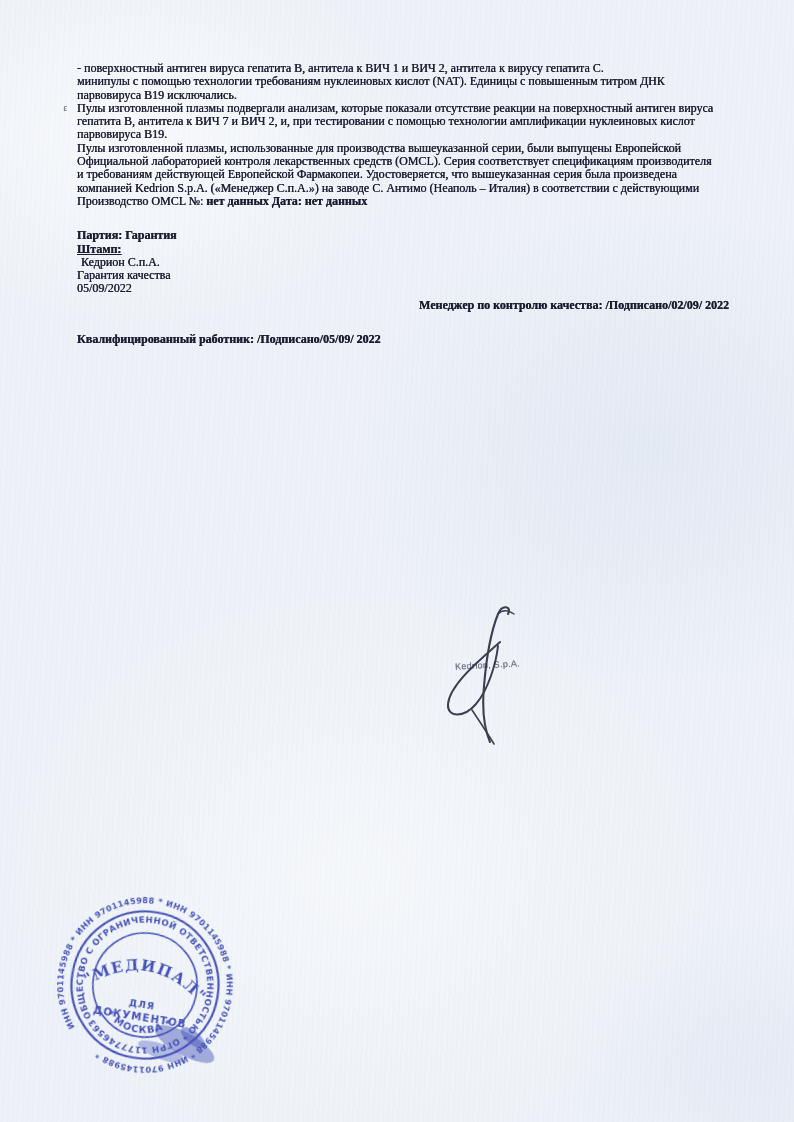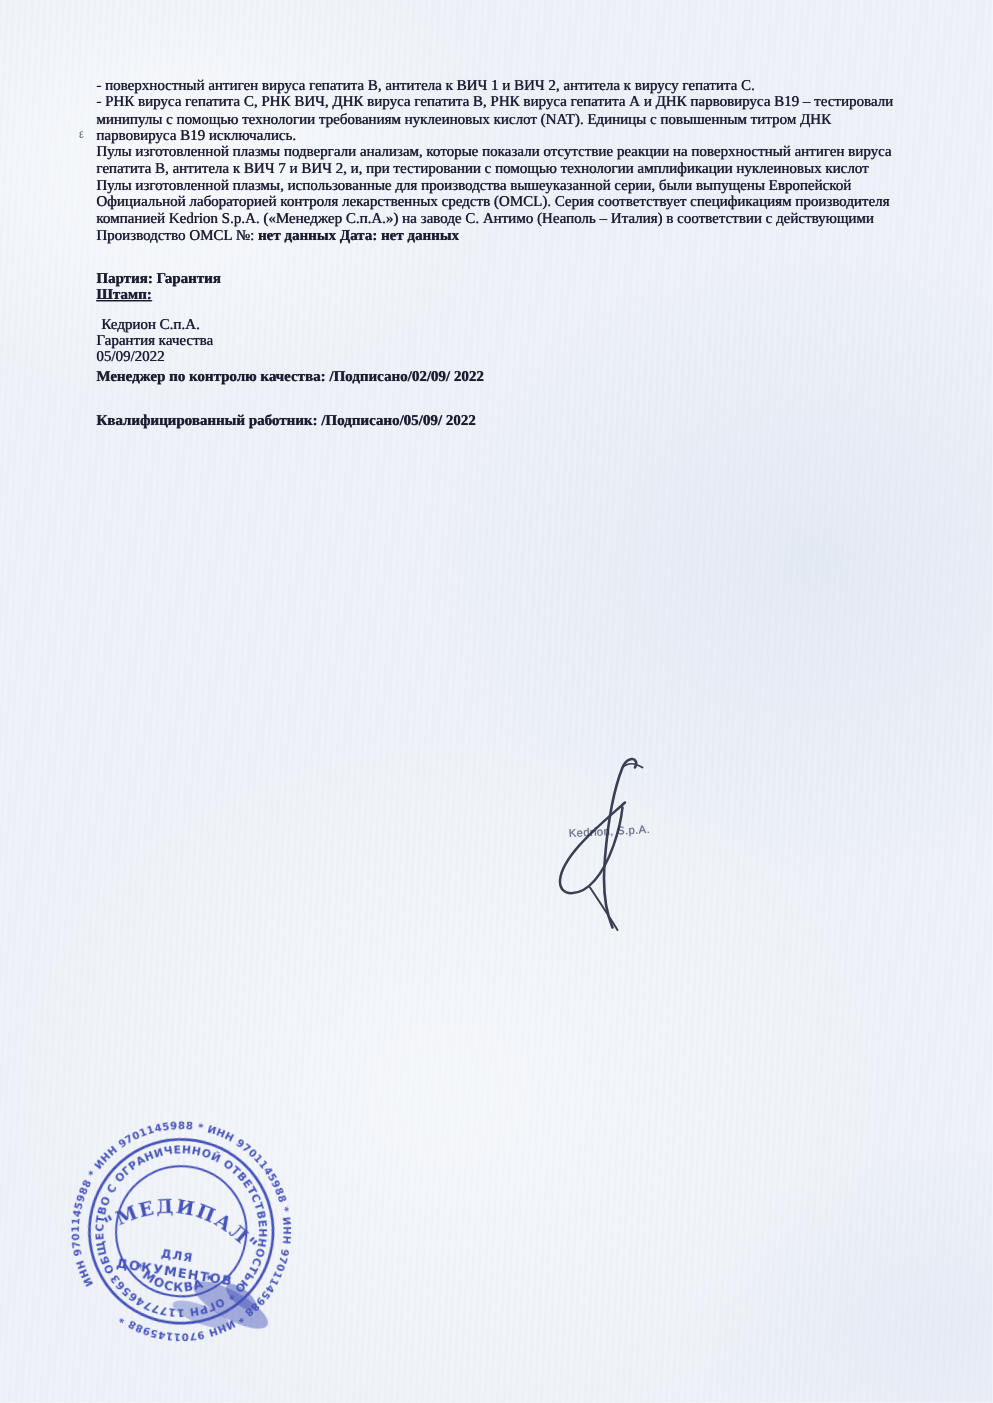--- a/index.html
+++ b/index.html
@@ -14,22 +14,22 @@
       radial-gradient(ellipse 300px 220px at 95% 95%, rgba(215,224,238,.35), transparent 70%),
       repeating-linear-gradient(93deg, rgba(176,192,214,.05) 0 2px, rgba(255,255,255,0) 2px 5px);
   }
   
   .tb{position:absolute;left:77px;top:62px;width:652px;
       font-size:12px;line-height:13.3px;color:#1c1c2e;
       text-shadow:.35px 0 0 rgba(28,28,62,.75), 0 0 .6px rgba(28,28,62,.45);}
   .ln{white-space:nowrap;}
   .b{font-weight:700;margin-top:21px;}
   .u{text-decoration:underline;}
-  .ind{padding-left:4px;margin-top:10px;}
-  .gap{margin-top:3px;}
+  .ind{padding-left:4px;}
+  .gap{margin-top:3px;text-align:right;}
   
   .margin-mark{position:absolute;left:63px;top:102px;font-size:10px;font-style:italic;
       color:#33334a;transform:rotate(-12deg);opacity:.85;}
   
   .sig-wrap{position:absolute;left:428px;top:602px;width:120px;height:150px;}
   .sig-label{position:absolute;left:27px;top:58px;font-family:"Liberation Sans","DejaVu Sans",sans-serif;
       font-size:9px;color:#70758a;letter-spacing:.3px;transform:rotate(-3deg);
       text-shadow:0 0 .7px rgba(112,117,138,.8);}
   .sig-svg{position:absolute;left:0;top:0;}
   
@@ -39,27 +39,28 @@
 </style>
 </head>
 <body>
 
 <div class="page">
 
   <div class="margin-mark">ε</div>
 
   <div class="tb">
     <div class="ln">- поверхностный антиген вируса гепатита В, антитела к ВИЧ 1 и ВИЧ 2, антитела к вирусу гепатита С.</div>
-    <div class="ln">- РНК вируса гепатита С, РНК ВИЧ, ДНК вируса гепатита В, РНК вируса гепатита А и ДНК парвовируса В19 – тестировали</div>
     <div class="ln">минипулы с помощью технологии требованиям нуклеиновых кислот (NAT). Единицы с повышенным титром ДНК</div>
     <div class="ln">парвовируса В19 исключались.</div>
     <div class="ln">Пулы изготовленной плазмы подвергали анализам, которые показали отсутствие реакции на поверхностный антиген вируса</div>
     <div class="ln">гепатита В, антитела к ВИЧ 7 и ВИЧ 2, и, при тестировании с помощью технологии амплификации нуклеиновых кислот</div>
+    <div class="ln">парвовируса В19.</div>
     <div class="ln">Пулы изготовленной плазмы, использованные для производства вышеуказанной серии, были выпущены Европейской</div>
     <div class="ln">Официальной лабораторией контроля лекарственных средств (OMCL). Серия соответствует спецификациям производителя</div>
+    <div class="ln">и требованиям действующей Европейской Фармакопеи. Удостоверяется, что вышеуказанная серия была произведена</div>
     <div class="ln">компанией Kedrion S.p.A. («Менеджер С.п.А.») на заводе С. Антимо (Неаполь – Италия) в соответствии с действующими</div>
     <div class="ln"><span>Производство OMCL №:</span> <span class="b">нет данных Дата: нет данных</span></div>
     <div class="ln b">Партия: Гарантия</div>
     <div class="ln"><span class="b u">Штамп:</span></div>
     <div class="ln ind">Кедрион С.п.А.</div>
     <div class="ln">Гарантия качества</div>
     <div class="ln">05/09/2022</div>
     <div class="ln b gap">Менеджер по контролю качества: /Подписано/02/09/ 2022</div>
     <div class="ln b">Квалифицированный работник: /Подписано/05/09/ 2022</div>
   </div>

